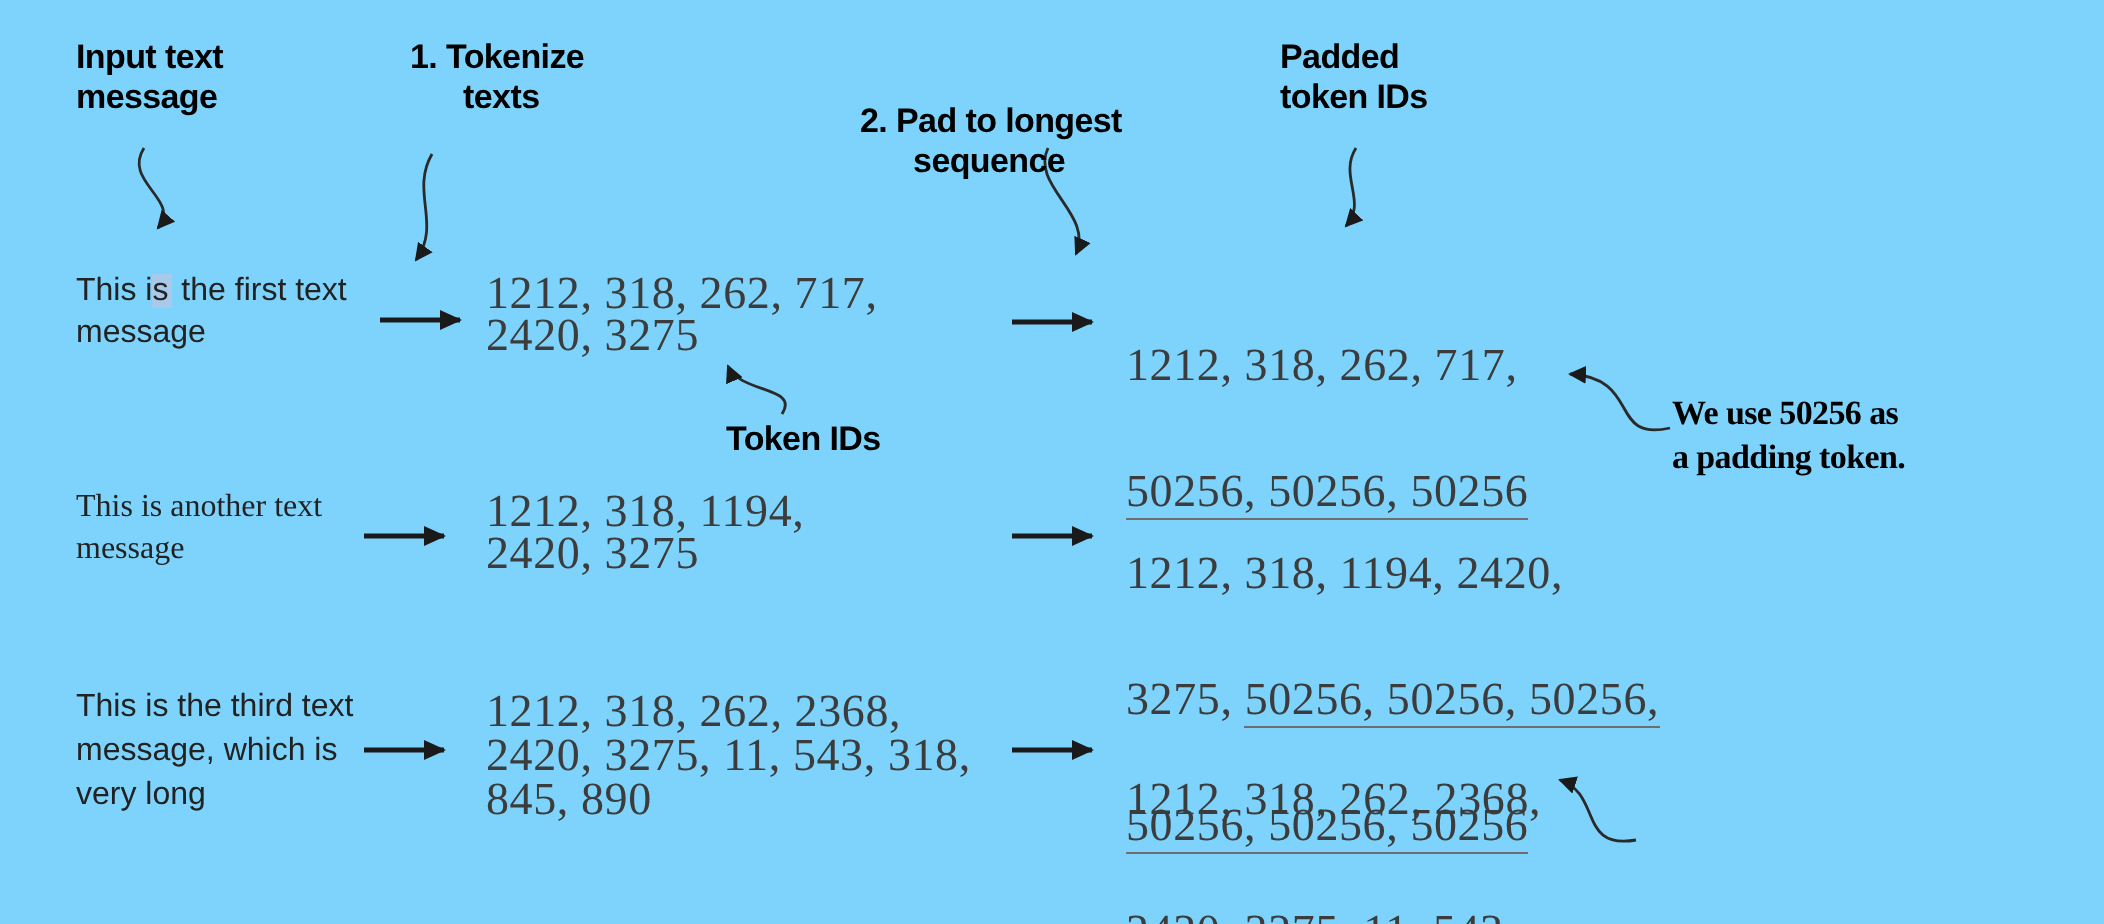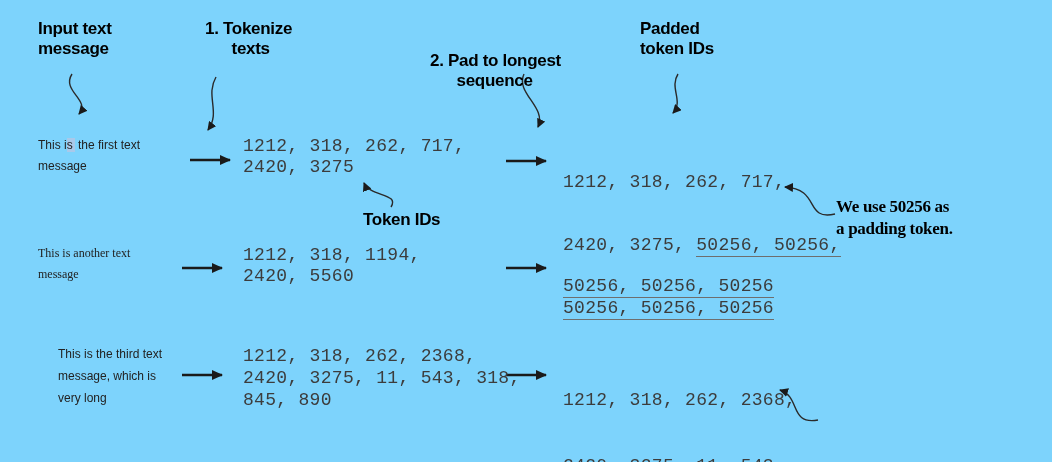--- a/index.html
+++ b/index.html
@@ -23,29 +23,29 @@
     position:absolute;
     font-weight:bold;
     font-size:17px;
     line-height:22px;
     letter-spacing:-0.3px;
     color:#000;
     white-space:pre;
   }
   .plainTxt{
     position:absolute;
-    font-size:12px;
+    font-size:16px;
     line-height:21px;
     color:#222;
     white-space:pre;
   }
   .mono{
     position:absolute;
-    font-family:Liberation Mono, monospace;
-    font-size:18px;
+    font-family:Liberation Serif, serif;
+    font-size:23px;
     line-height:21px;
     letter-spacing:0.3px;
     color:#3c3c3c;
     white-space:pre;
   }
   .mono.row3{line-height:22px;}
   .mline{white-space:pre;}
   .useg{
     border-bottom:1.6px solid #6e6e6e;
     padding-bottom:1px;
@@ -103,40 +103,41 @@
 token IDs</div>
 
   <div class="plainTxt" style="left:38px;top:135px;"><span>This i</span><span class="hl">s</span><span> the first text
 message</span></div>
 
   <div class="mono" style="left:243px;top:136px;">1212, 318, 262, 717,
 2420, 3275</div>
 
   <div class="mono" style="left:563px;top:130px;">
     <div class="mline"><span>1212, 318, 262, 717,</span></div>
-    <div class="mline"><span>2420, 3275, </span><span class="useg">50256, 50256,</span></div>
     <div class="mline"><span></span><span class="useg">50256, 50256, 50256</span></div>
   </div>
 
   <div class="note" style="left:363px;top:209px;">Token IDs</div>
 
   <div class="note" style="left:836px;top:196px;font-family:Liberation Serif, serif;">We use 50256 as
 a padding token.</div>
 
   <div class="plainTxt" style="left:38px;top:243px;font-family:Liberation Serif, serif;">This is another text
 message</div>
 
   <div class="mono" style="left:243px;top:245px;">1212, 318, 1194,
-2420, 5560</div>
+2420, 3275</div>
 
   <div class="mono" style="left:563px;top:234px;">
+    <div class="mline"><span>1212, 318, 1194, 2420,</span></div>
+    <div class="mline"><span>3275, </span><span class="useg">50256, 50256, 50256,</span></div>
     <div class="mline"><span></span><span class="useg">50256, 50256, 50256</span></div>
   </div>
 
-  <div class="plainTxt" style="left:38px;top:343px;line-height:22px;margin-left:20px;">This is the third text
+  <div class="plainTxt" style="left:38px;top:343px;line-height:22px;">This is the third text
 message, which is
 very long</div>
 
   <div class="mono row3" style="left:243px;top:345px;">1212, 318, 262, 2368,
 2420, 3275, 11, 543, 318,
 845, 890</div>
 
   <div class="mono row3" style="left:563px;top:345px;">
     <div class="mline"><span>1212, 318, 262, 2368,</span></div>
     <div class="mline"><span>2420, 3275, 11, 543,</span></div>

